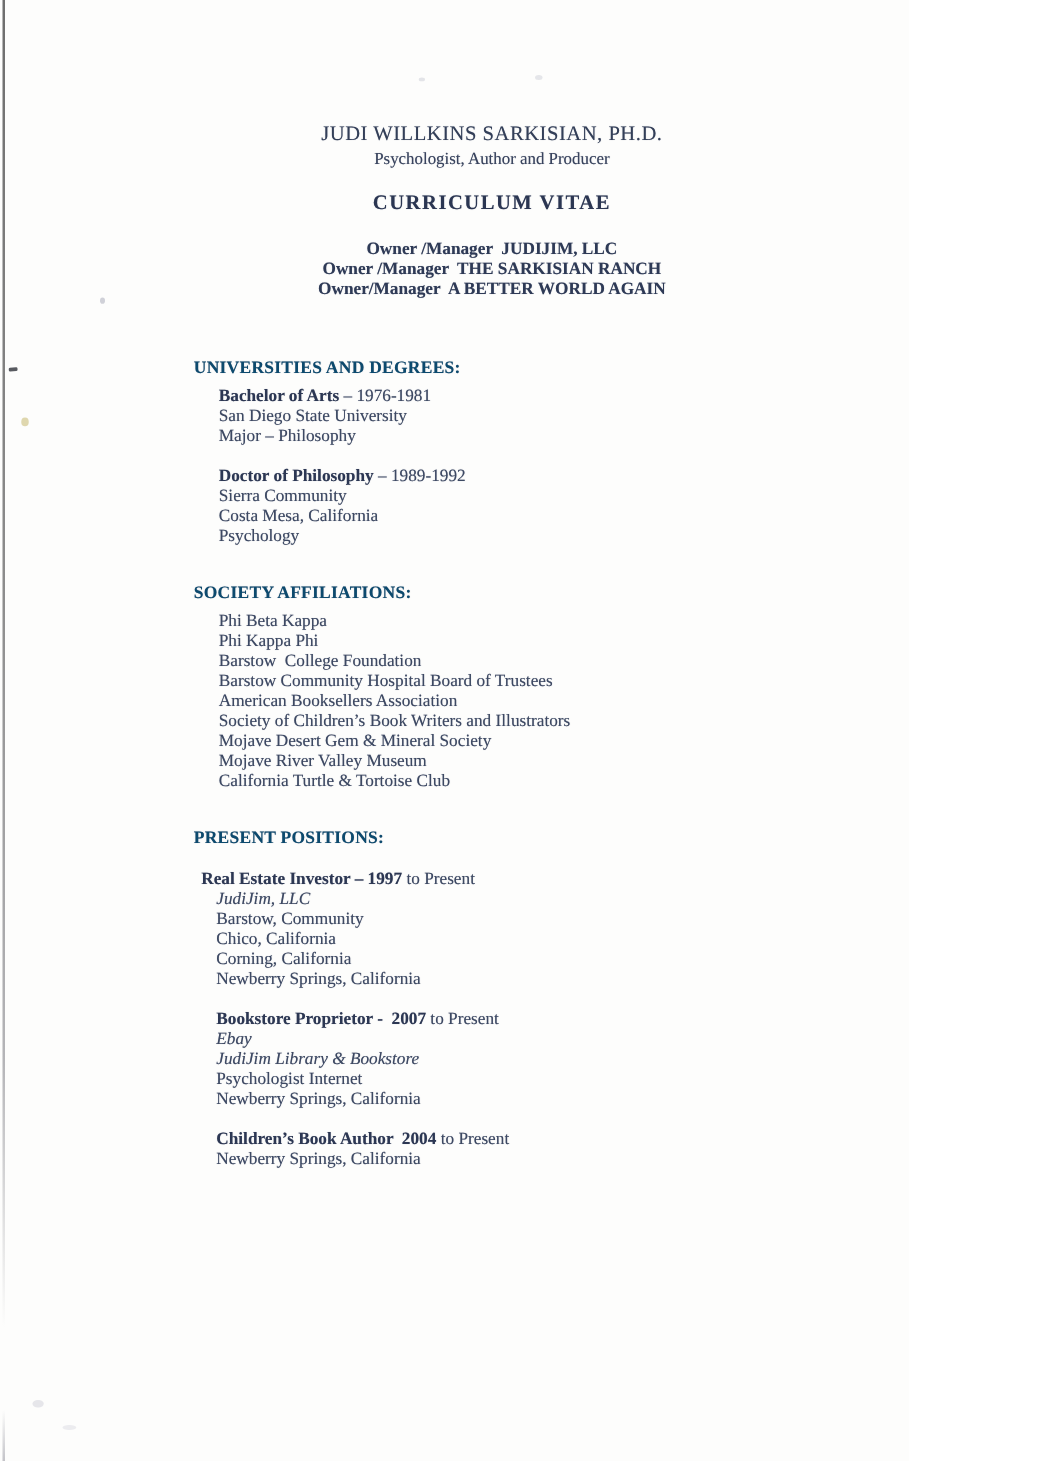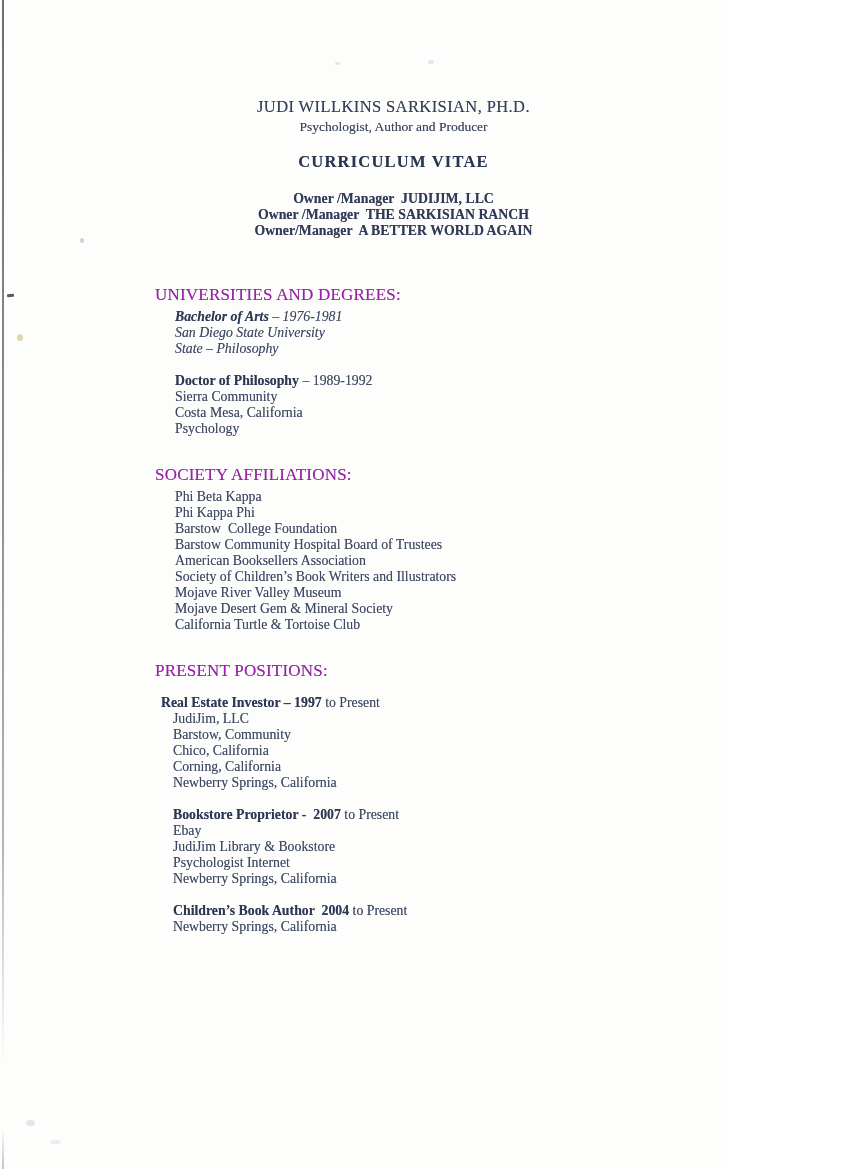--- a/index.html
+++ b/index.html
@@ -45,31 +45,31 @@
   .roles { margin-top: 20px; font-weight: bold; font-size: 13.8px; line-height: 16px; color: #2e3a56; }
 
   
   .content {
     position: absolute; left: 155px; top: 285px; width: 575px;
     font-size: 13.8px; line-height: 16px;
   }
   section { margin-bottom: 28px; }
   section h2 {
     margin: 0 0 5px 0;
-    font-size: 17px; font-weight: normal; line-height: 19px;
-    letter-spacing: .2px; color: #a21caf;
+    font-size: 14px; font-weight: bold; line-height: 19px;
+    letter-spacing: .2px; color: #0c4a6e;
   }
   .entry, .aff-list { padding-left: 20px; }
-  .entry:not(:last-child) { margin-bottom: 16px; font-style: italic; }
+  .entry:not(:last-child) { margin-bottom: 16px; }
   .pos-entry { padding-left: 18px; }
   .pos-entry:not(:last-child) { margin-bottom: 16px; }
   .sec-present h2 { margin-bottom: 15px; }
   .line { white-space: pre-wrap; }
   .line b { color: #2c3753; }
-  .italic { }
+  .italic { font-style: italic; }
   .outdent { margin-left: -12px; }
 </style>
 </head>
 <body>
 
 <div class="page">
 
   <div class="scan-edge-left"></div>
   <div class="scan-edge-left-bottom"></div>
   <div class="artifact a-dash"></div>
@@ -92,42 +92,42 @@
   </header>
 
   <main class="content">
 
     <section class="sec-universities">
       <h2>UNIVERSITIES AND DEGREES:</h2>
 
       <div class="entry">
         <div class="line"><b>Bachelor of Arts</b><span> – 1976-1981</span></div>
         <div class="line">San Diego State University</div>
-        <div class="line">State – Philosophy</div>
+        <div class="line">Major – Philosophy</div>
       </div>
 
       <div class="entry">
         <div class="line"><b>Doctor of Philosophy</b><span> – 1989-1992</span></div>
         <div class="line">Sierra Community</div>
         <div class="line">Costa Mesa, California</div>
         <div class="line">Psychology</div>
       </div>
     </section>
 
     <section class="sec-affiliations">
       <h2>SOCIETY AFFILIATIONS:</h2>
       <div class="aff-list">
         <div class="line">Phi Beta Kappa</div>
         <div class="line">Phi Kappa Phi</div>
         <div class="line">Barstow  College Foundation</div>
         <div class="line">Barstow Community Hospital Board of Trustees</div>
         <div class="line">American Booksellers Association</div>
         <div class="line">Society of Children’s Book Writers and Illustrators</div>
+        <div class="line">Mojave Desert Gem &amp; Mineral Society</div>
         <div class="line">Mojave River Valley Museum</div>
-        <div class="line">Mojave Desert Gem &amp; Mineral Society</div>
         <div class="line">California Turtle &amp; Tortoise Club</div>
       </div>
     </section>
 
     <section class="sec-present">
       <h2>PRESENT POSITIONS:</h2>
 
       <div class="pos-entry">
         <div class="line outdent"><b>Real Estate Investor – 1997</b><span> to Present</span></div>
         <div class="line italic">JudiJim, LLC</div>

